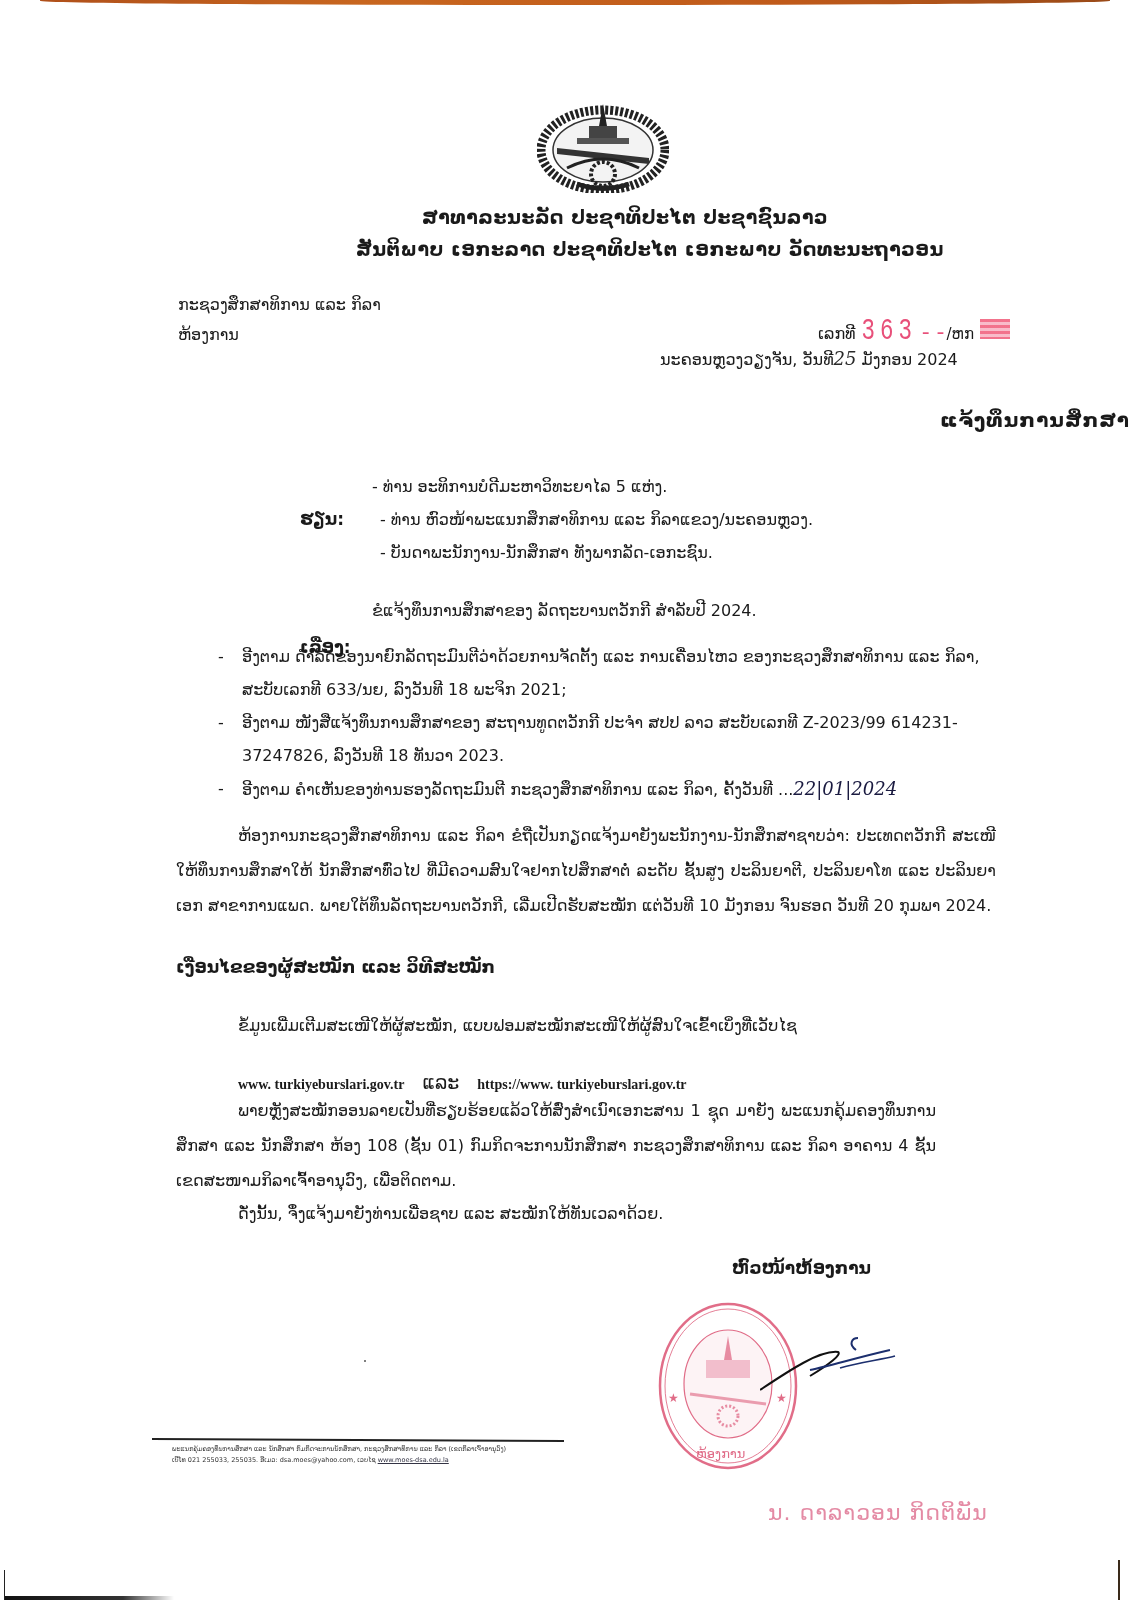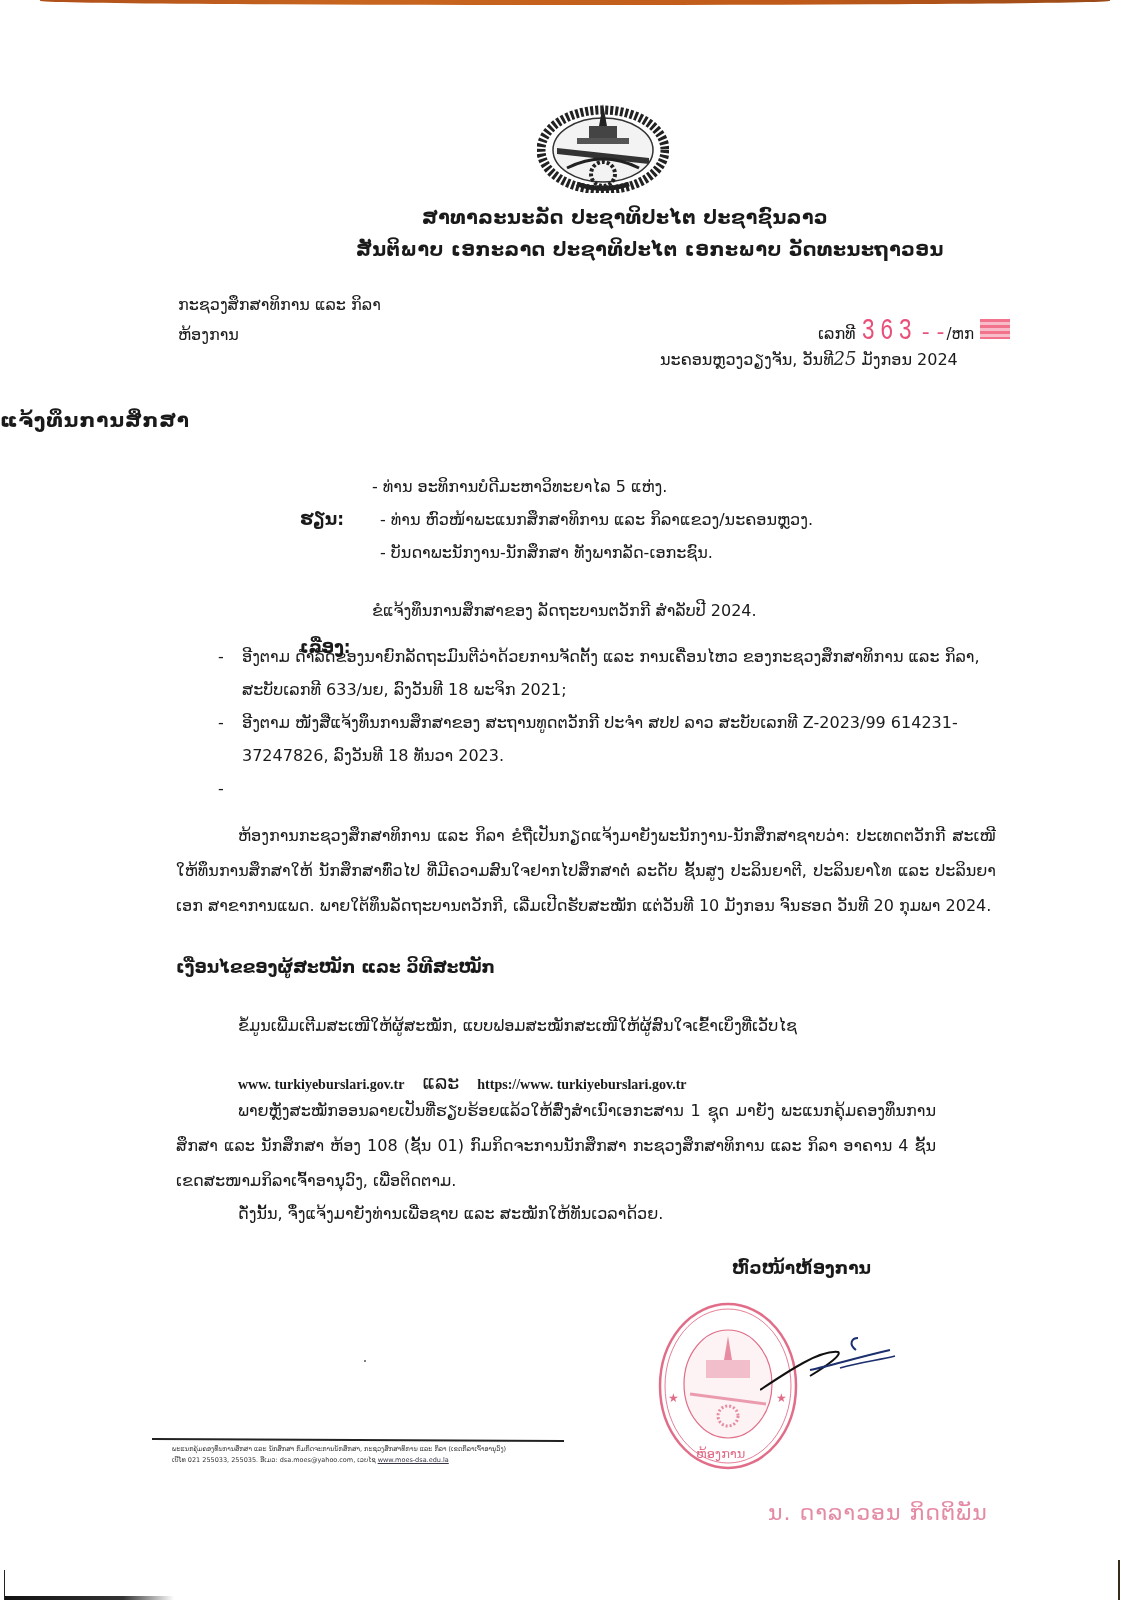--- a/index.html
+++ b/index.html
@@ -33,21 +33,21 @@
 
   .ministry { position: absolute; left: 178px; top: 290px; font-size: 16px; line-height: 30px; }
   .refno { position: absolute; left: 818px; top: 312px; font-size: 16px; display: flex; align-items: baseline; }
   .refno .stamp-num { color: #e8507a; font-size: 30px; font-family: "Liberation Sans Narrow", "Liberation Sans", sans-serif; letter-spacing: 8px; margin: 0 4px 0 6px; transform: scaleX(0.75); transform-origin: left; display:inline-block; }
   .refno .stamp-dash { color: #e8507a; font-size: 22px; margin-left: -18px; }
   .refno .suffix { font-size: 15px; margin-left: 2px; }
   .refno .stamp-blot { display:inline-block; width: 30px; height: 20px; margin-left: 6px; background: repeating-linear-gradient(to bottom, #f05a78 0 3px, #f7b0c0 3px 6px); opacity:.85; }
   .place-date { position: absolute; left: 660px; top: 348px; font-size: 16px; }
   .place-date .hand { font-family: "DejaVu Serif", serif; font-style: italic; font-size: 18px; color: #2a2a2a; }
 
-  .title { position: absolute; left: 0; width: 1130px; top: 408px; text-align: left; font-weight: bold; font-size: 20px; letter-spacing: 1px; }
+  .title { position: absolute; left: 0; width: 1130px; top: 408px; text-align: right; font-weight: bold; font-size: 20px; letter-spacing: 1px; }
 
   .to-block { position: absolute; left: 300px; top: 470px; font-size: 16px; }
   .to-row { display: flex; line-height: 33px; align-items: center; }
   .to-label { width: 72px; font-weight: bold; font-size: 17px; }
   .to-items div { line-height: 33px; }
   .to-items div.indent { padding-left: 8px; }
   .subject-row { position: absolute; left: 300px; top: 601px; font-size: 16px; display: flex; }
   .subject-row .lbl { width: 72px; font-weight: bold; font-size: 17px; margin-top: 36px; }
 
   .refs { position: absolute; left: 218px; top: 640px; width: 800px; font-size: 16px; }
@@ -141,20 +141,23 @@
   <div class="ref-item">
     <span class="dash">-</span>
     <span>ອີງຕາມ ດຳລັດຂອງນາຍົກລັດຖະມົນຕີວ່າດ້ວຍການຈັດຕັ້ງ ແລະ ການເຄື່ອນໄຫວ ຂອງກະຊວງສຶກສາທິການ ແລະ ກິລາ, ສະບັບເລກທີ 633/ນຍ, ລົງວັນທີ 18 ພະຈິກ 2021;</span>
   </div>
   <div class="ref-item">
     <span class="dash">-</span>
     <span>ອີງຕາມ ໜັງສືແຈ້ງທຶນການສຶກສາຂອງ ສະຖານທູດຕວັກກີ ປະຈຳ ສປປ ລາວ ສະບັບເລກທີ Z-2023/99 614231-37247826, ລົງວັນທີ 18 ທັນວາ 2023.</span>
   </div>
   <div class="ref-item">
     <span class="dash">-</span>
+    <span>
+      <span>ອີງຕາມ ຄຳເຫັນຂອງທ່ານຮອງລັດຖະມົນຕີ ກະຊວງສຶກສາທິການ ແລະ ກິລາ, ຄັ້ງວັນທີ ...</span><span class="hand">22|01|2024</span>
+    </span>
   </div>
 </div>
 
 <div class="para p1 indent-first">ຫ້ອງການກະຊວງສຶກສາທິການ ແລະ ກິລາ ຂໍຖືເປັນກຽດແຈ້ງມາຍັງພະນັກງານ-ນັກສຶກສາຊາບວ່າ: ປະເທດຕວັກກີ ສະເໜີໃຫ້ທຶນການສຶກສາໃຫ້ ນັກສຶກສາທົ່ວໄປ ທີ່ມີຄວາມສົນໃຈຢາກໄປສຶກສາຕໍ່ ລະດັບ ຊັ້ນສູງ ປະລິນຍາຕີ, ປະລິນຍາໂທ ແລະ ປະລິນຍາເອກ ສາຂາການແພດ. ພາຍໃຕ້ທຶນລັດຖະບານຕວັກກີ, ເລີ່ມເປີດຮັບສະໝັກ ແຕ່ວັນທີ 10 ມັງກອນ ຈົນຮອດ ວັນທີ 20 ກຸມພາ 2024.</div>
 
 <div class="subhead">ເງື່ອນໄຂຂອງຜູ້ສະໝັກ ແລະ ວິທີສະໝັກ</div>
 
 <div class="para p2">ຂໍ້ມູນເພີ່ມເຕີມສະເໜີໃຫ້ຜູ້ສະໝັກ, ແບບຟອມສະໝັກສະເໜີໃຫ້ຜູ້ສົນໃຈເຂົ້າເບິ່ງທີ່ເວັບໄຊ</div>
 
 <div class="urls">

